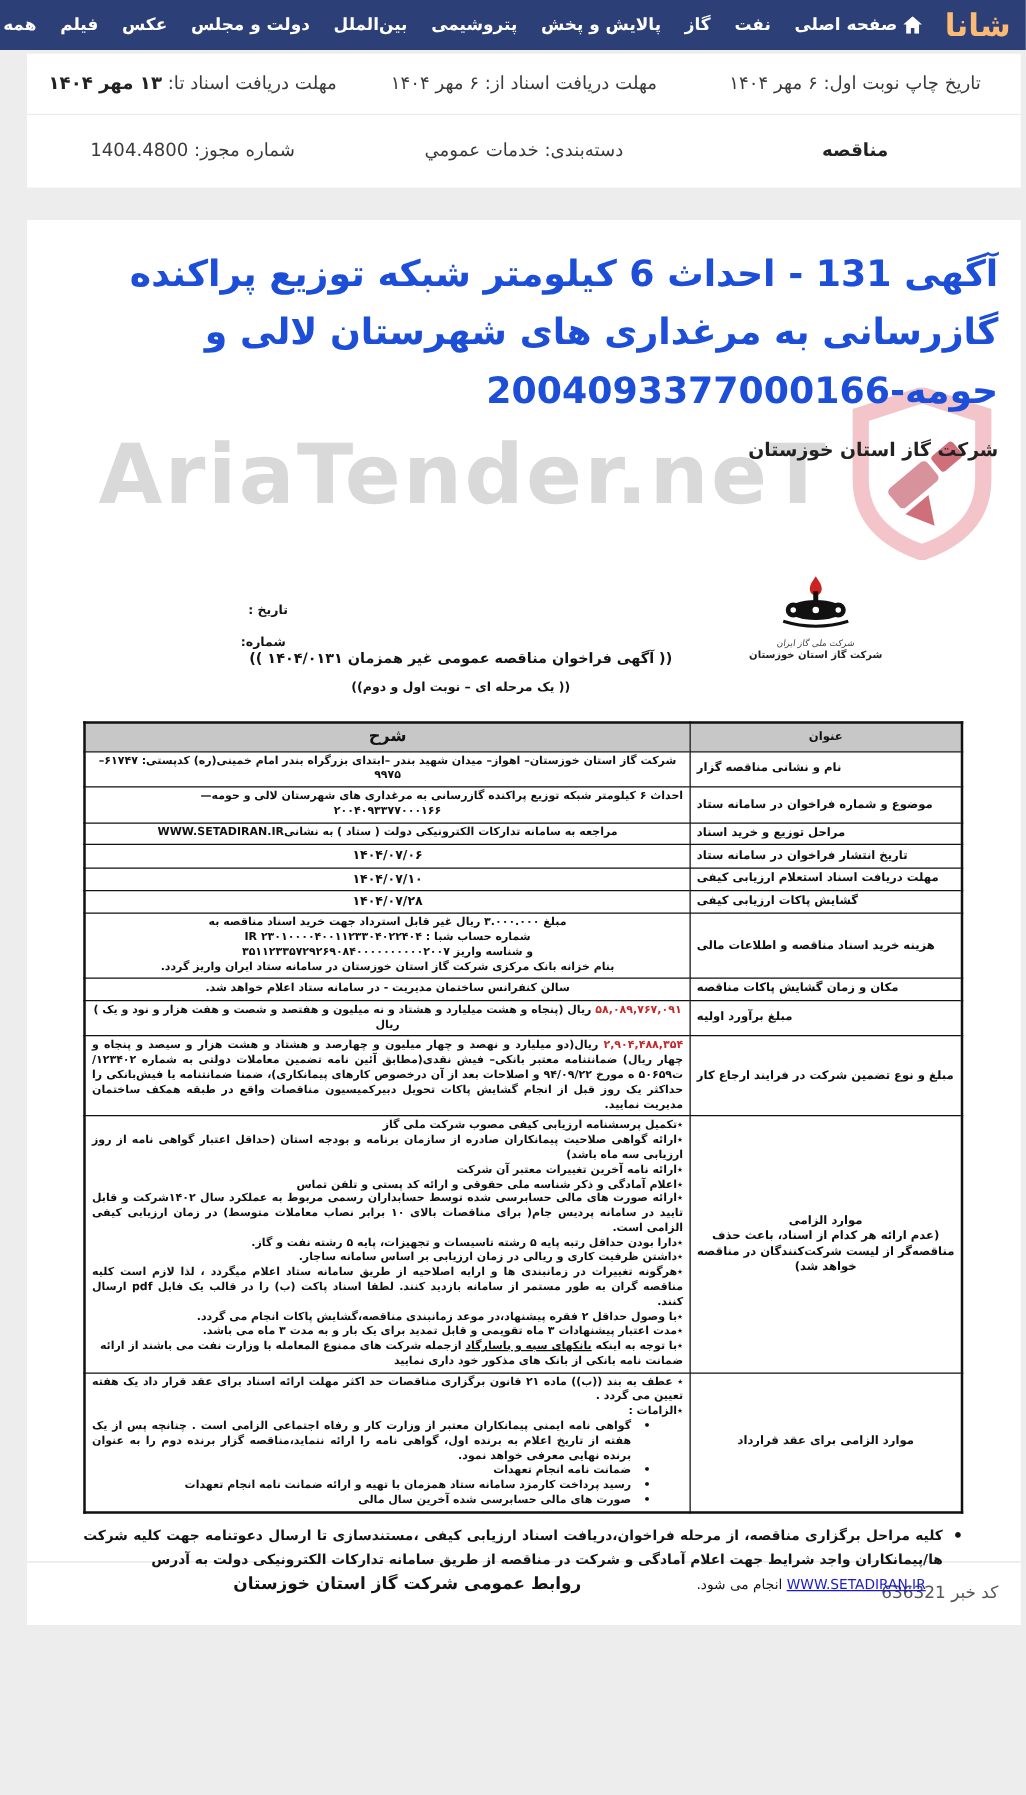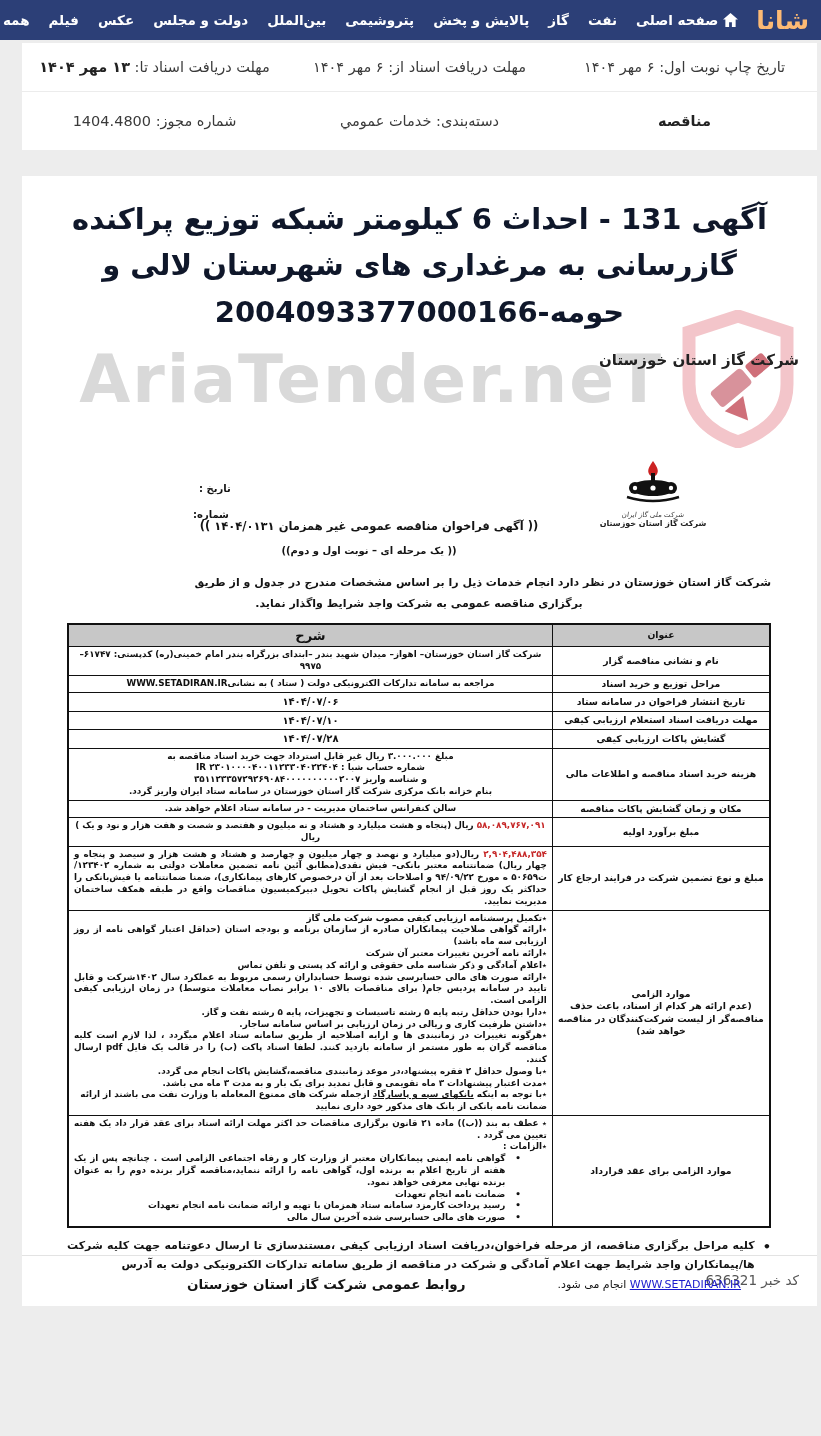--- a/index.html
+++ b/index.html
@@ -22,22 +22,22 @@
   .meta-row { display:grid; grid-template-columns:1fr 1fr 1fr; align-items:center; }
   .meta-row.r1 { height:48px; }
   .meta-row.r2 { height:58px; }
   .meta-cell { text-align:center; font-size:14.5px; color:#3a3a3a; }
   .meta-cell b { color:#222; }
   .meta-divider { height:1px; background:#ececec; }
 
   .card { background:#fff; margin:26px 4px 0 22px; min-height:1124px; position:relative;
           padding:16px 18px 14px; }
 
-  .title { font-size:29px; line-height:1.6; font-weight:bold; color:#0f172a;
-           text-align:center; margin-top:4px; position:relative; z-index:1; word-break:break-word; }
+  .title { font-size:29px; line-height:1.6; font-weight:bold; color:#1d4ed8;
+           text-align:right; margin-top:4px; position:relative; z-index:1; word-break:break-word; }
   .subtitle { font-size:15px; font-weight:bold; color:#222; text-align:right;
               margin-top:16px; position:relative; z-index:1; }
 
   
   .watermark { position:absolute; top:128px; left:80px; right:20px; height:150px;
                display:flex; align-items:center; z-index:0; pointer-events:none; }
   .wm-shield { width:118px; height:138px; flex:0 0 auto; margin-left:16px; opacity:.85; }
   .wm-text { direction:ltr; font-size:66px; font-weight:bold; color:#d9d9d9;
              letter-spacing:2px; white-space:nowrap; }
 
@@ -54,21 +54,21 @@
   .scan-title2 { position:absolute; top:84px; right:160px; left:60px; text-align:center;
                  font-size:10px; font-weight:bold; }
   .intro { font-size:11px; font-weight:bold; line-height:1.9; margin-top:4px; }
   .intro .l1 { display:block; text-align:justify; }
   .intro .l2 { display:block; text-align:center; }
 
   .doc-table { width:100%; border-collapse:collapse; border:2px solid #111; margin-top:8px; }
   .doc-table td { border:1.5px solid #111; padding:2px 5px; font-size:8.8px;
                   font-weight:bold; line-height:1.34; vertical-align:middle; color:#111; }
   .doc-table td.th { background:#c7c7c7; text-align:center; font-size:13px; padding:2px; }
-  .c-title { width:31%; text-align:center; font-size:9.3px !important; }
+  .c-title { width:31%; text-align:left; font-size:9.3px !important; }
   .c-title.ctr { text-align:center; }
   .center { text-align:center; }
   .just { text-align:justify; }
   .red { color:#c62828; }
   .datecell { font-size:10px !important;margin-left:18px; }
   .u { text-decoration:underline;margin-top:11px; }
   .bullet-line { padding-right:26px; display:flex; gap:10px; }
   .bullet-line .blt { flex:0 0 auto; }
 
   .scan-footer { margin-top:8px; }
@@ -175,34 +175,37 @@
           </svg>
           <div class="nigc-script">شرکت ملی گاز ایران</div>
           <div class="nigc-cap">شرکت گاز استان خوزستان</div>
         </div>
         <div class="scan-date">تاریخ :</div>
         <div class="scan-no">شماره:</div>
         <div class="scan-title1">(( آگهی فراخوان مناقصه عمومی غیر همزمان ۱۴۰۴/۰۱۳۱ ))</div>
         <div class="scan-title2">(( یک مرحله ای – نوبت اول و دوم))</div>
       </div>
 
-      <p class="intro">
-        <span class="l1">شرکت گاز استان خوزستان در نظر دارد انجام خدمات ذیل را بر اساس مشخصات مندرج در جدول و از طریق</span>
-        <span class="l2">برگزاری مناقصه عمومی به شرکت واجد شرایط واگذار نماید.</span>
-      </p>
 
       <table class="doc-table">
         <tbody>
             <tr>
           <td class="c-title th">عنوان</td>
           <td class="th">شرح</td>
         </tr>
         <tr>
           <td class="c-title">نام و نشانی مناقصه گزار</td>
           <td class="center">شرکت گاز استان خوزستان– اهواز– میدان شهید بندر –ابتدای بزرگراه بندر امام خمینی(ره) کدپستی: ۶۱۷۴۷–۹۹۷۵</td>
+        </tr>
+        <tr>
+          <td class="c-title">موضوع و شماره فراخوان در سامانه ستاد</td>
+          <td>
+                <div>احداث ۶ کیلومتر شبکه توزیع پراکنده گازرسانی به مرغداری های شهرستان لالی و حومه—</div>
+              <div class="center">۲۰۰۴۰۹۳۳۷۷۰۰۰۱۶۶</div>
+              </td>
         </tr>
         <tr>
           <td class="c-title">مراحل توزیع و خرید اسناد</td>
           <td class="center">مراجعه به سامانه تدارکات الکترونیکی دولت ( ستاد ) به نشانیWWW.SETADIRAN.IR</td>
         </tr>
         <tr>
           <td class="c-title">تاریخ انتشار فراخوان در سامانه ستاد</td>
           <td class="center red datecell">۱۴۰۴/۰۷/۰۶</td>
         </tr>
         <tr>

